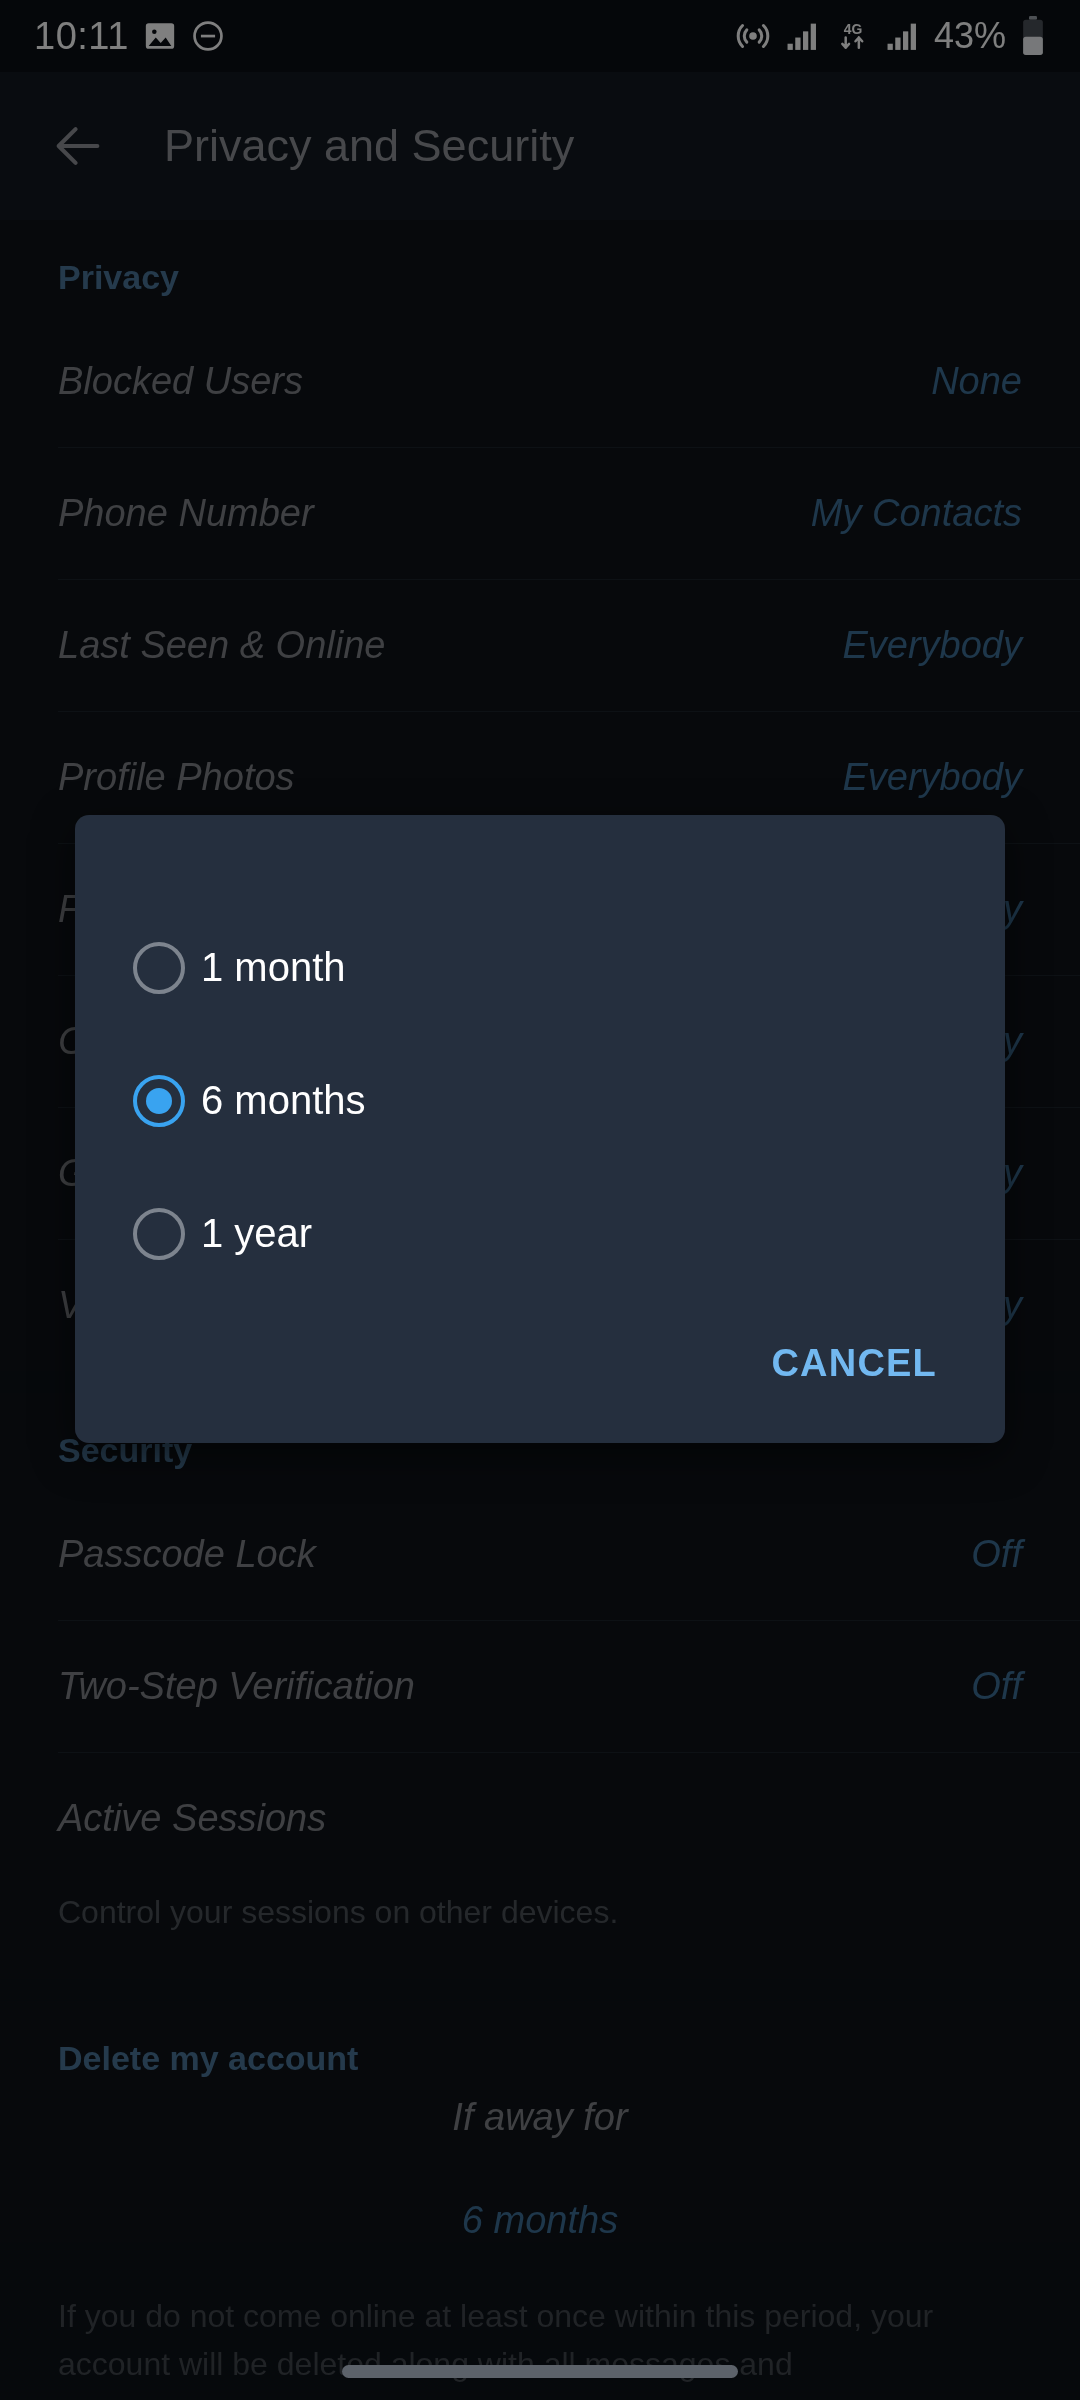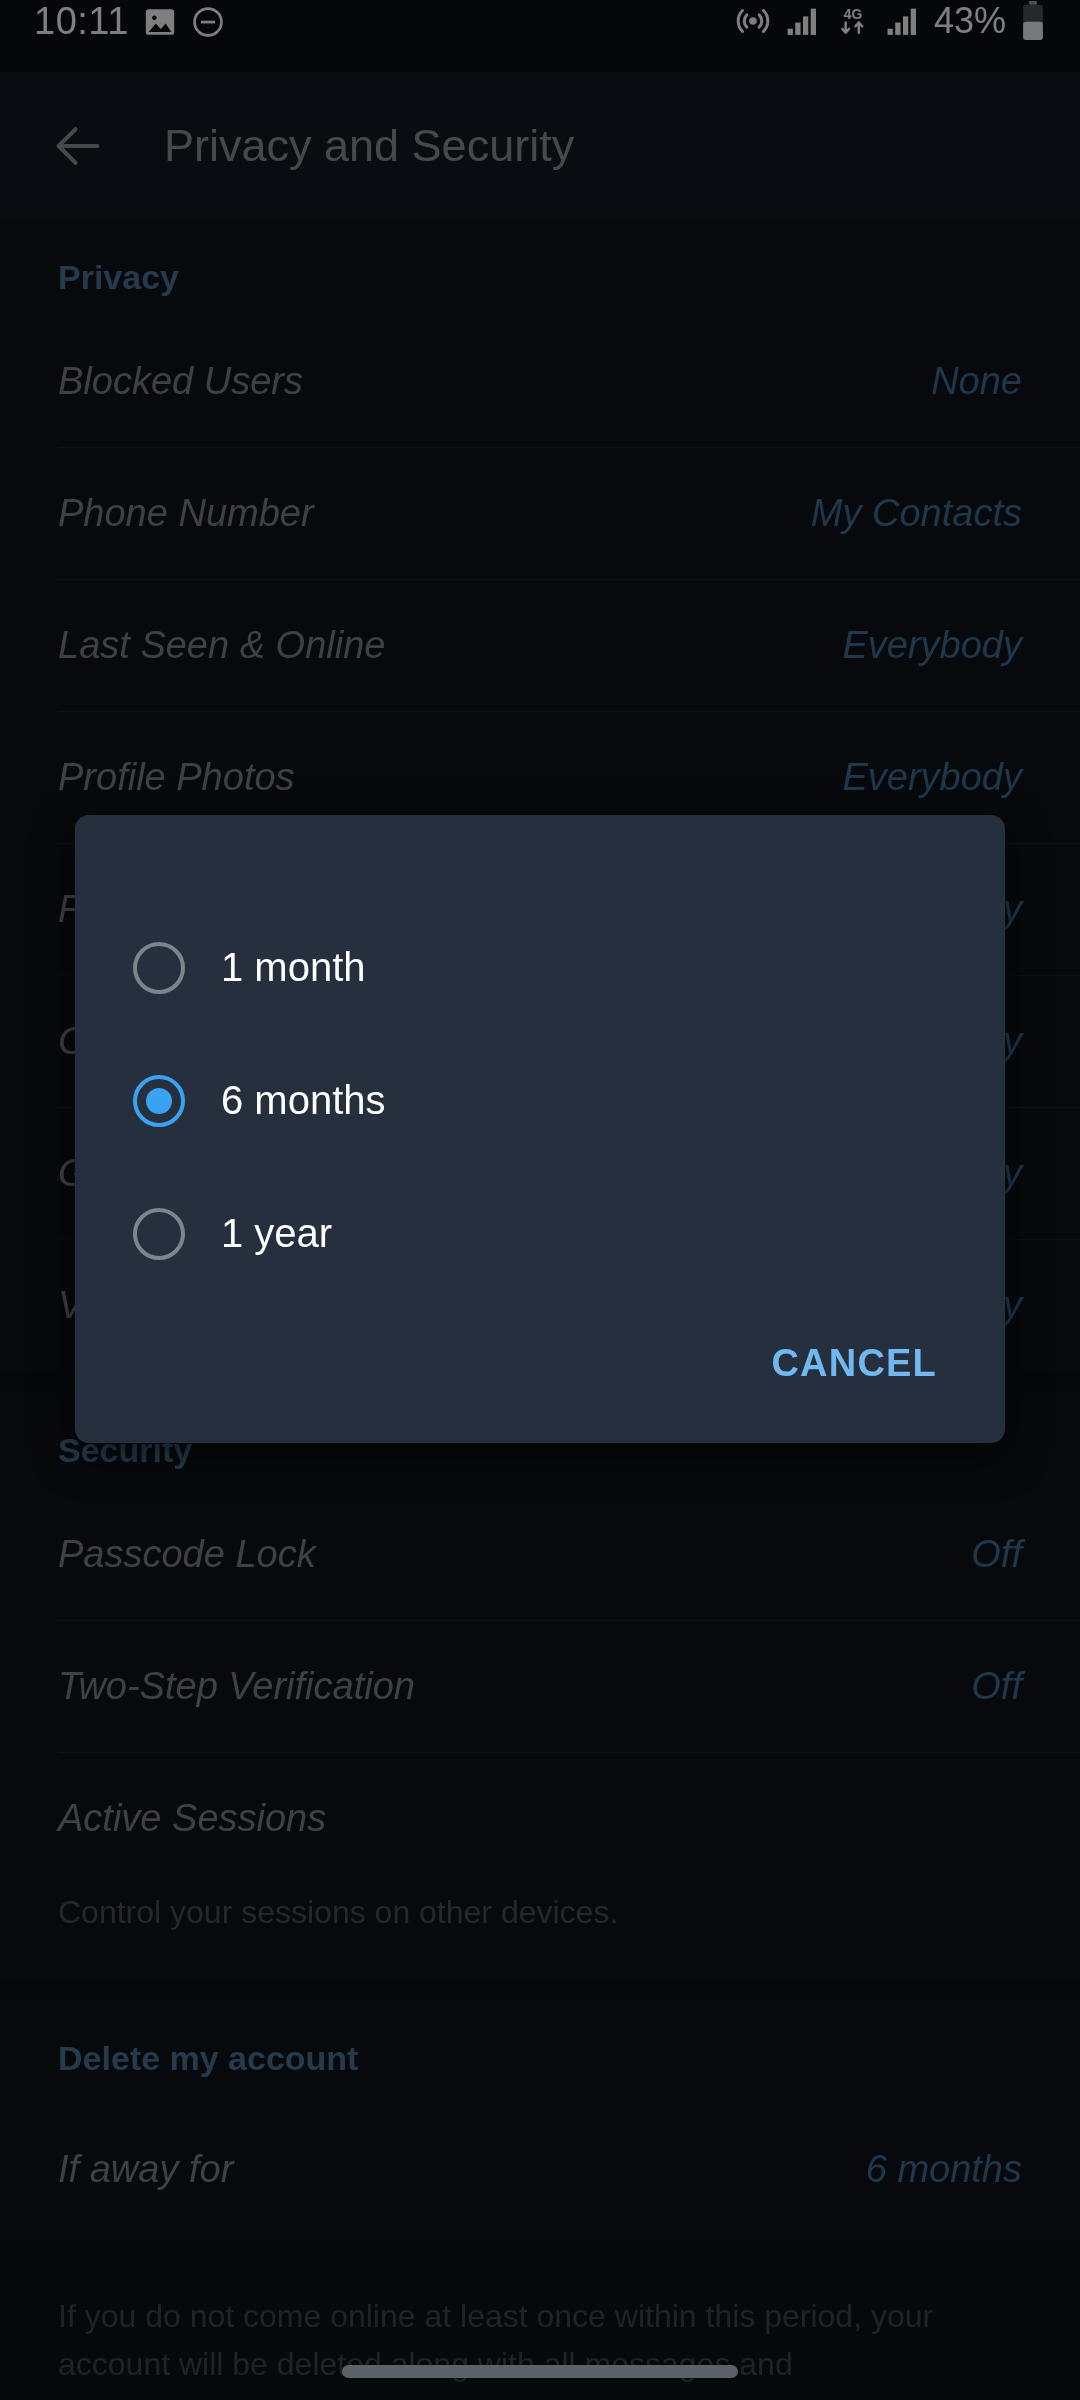--- a/index.html
+++ b/index.html
@@ -7,21 +7,21 @@
     width:1080px; height:2400px;
     background:#0b0f14;
     font-family:"Liberation Sans", sans-serif;
     overflow:hidden;
   }
   #screen { position:relative; width:1080px; height:2400px; background:#0e1319; }
 
   
   .statusbar{
     position:absolute; left:0; top:0; width:1080px; height:72px;
-    background:#0b0f14; display:flex; align-items:flex-start;
+    background:#0b0f14; display:flex; align-items:center;
     padding:0 34px; color:#ffffff;
   }
   .sb-left{display:flex;align-items:center;gap:14px;}
   .sb-time{font-size:38px;letter-spacing:.5px;font-weight:400;}
   .sb-right{margin-left:auto;display:flex;align-items:center;gap:14px;}
   .sb-batt-text{font-size:36px;}
   .icon-svg{display:block;}
 
   
   .appbar{
@@ -37,21 +37,21 @@
   .content{ position:absolute; left:0; top:220px; width:1080px; bottom:0; background:#0d1218;}
   .block{ background:#0e1319; }
   .block + .block { margin-top:22px; }
   .section-head{
     padding:38px 58px 18px 58px; font-size:34px; color:#4a7599; font-weight:700;
   }
   .row{
     position:relative; height:132px; padding:0 58px;
     display:flex; align-items:center; justify-content:space-between;font-style:italic;
   }
-  .row.tall{height:146px;}
+  .row.tall{height:146px;flex-direction:column;}
   .row + .row::before{
     content:""; position:absolute; left:58px; right:0; top:0; height:1px;
     background:#1b222b;
   }
   .row-label{ font-size:38px; color:#7e8186; }
   .row-value{ font-size:38px; color:#3d6e96; }
   .row-note{
     padding:6px 58px 44px 58px; font-size:32px; color:#4b5057; line-height:1.42;
   }
   .footer-note{
@@ -71,21 +71,21 @@
     background:#252f3e; border-radius:14px;
     box-shadow:0 12px 40px rgba(0,0,0,.55);
     padding:56px 0 0 0;
   }
   .dlg-title{
     font-size:47px; font-weight:700; color:#ffffff;
     padding:0 58px 12px 58px; letter-spacing:.2px;
   }
   .dlg-options{ padding:30px 0 10px 0; }
   .opt{
-    display:flex; align-items:center; gap:36px;
+    display:flex; align-items:center; gap:16px;
     padding:0 58px; height:133px;
   }
   .radio{
     width:52px; height:52px; border-radius:50%;
     border:4px solid #7d848e; background:transparent;
     display:flex; align-items:center; justify-content:center; flex:0 0 auto;
   }
   .radio.checked{ border-color:#39a3f0; }
   .radio.checked .dot{
     width:26px; height:26px; border-radius:50%; background:#39a3f0;

